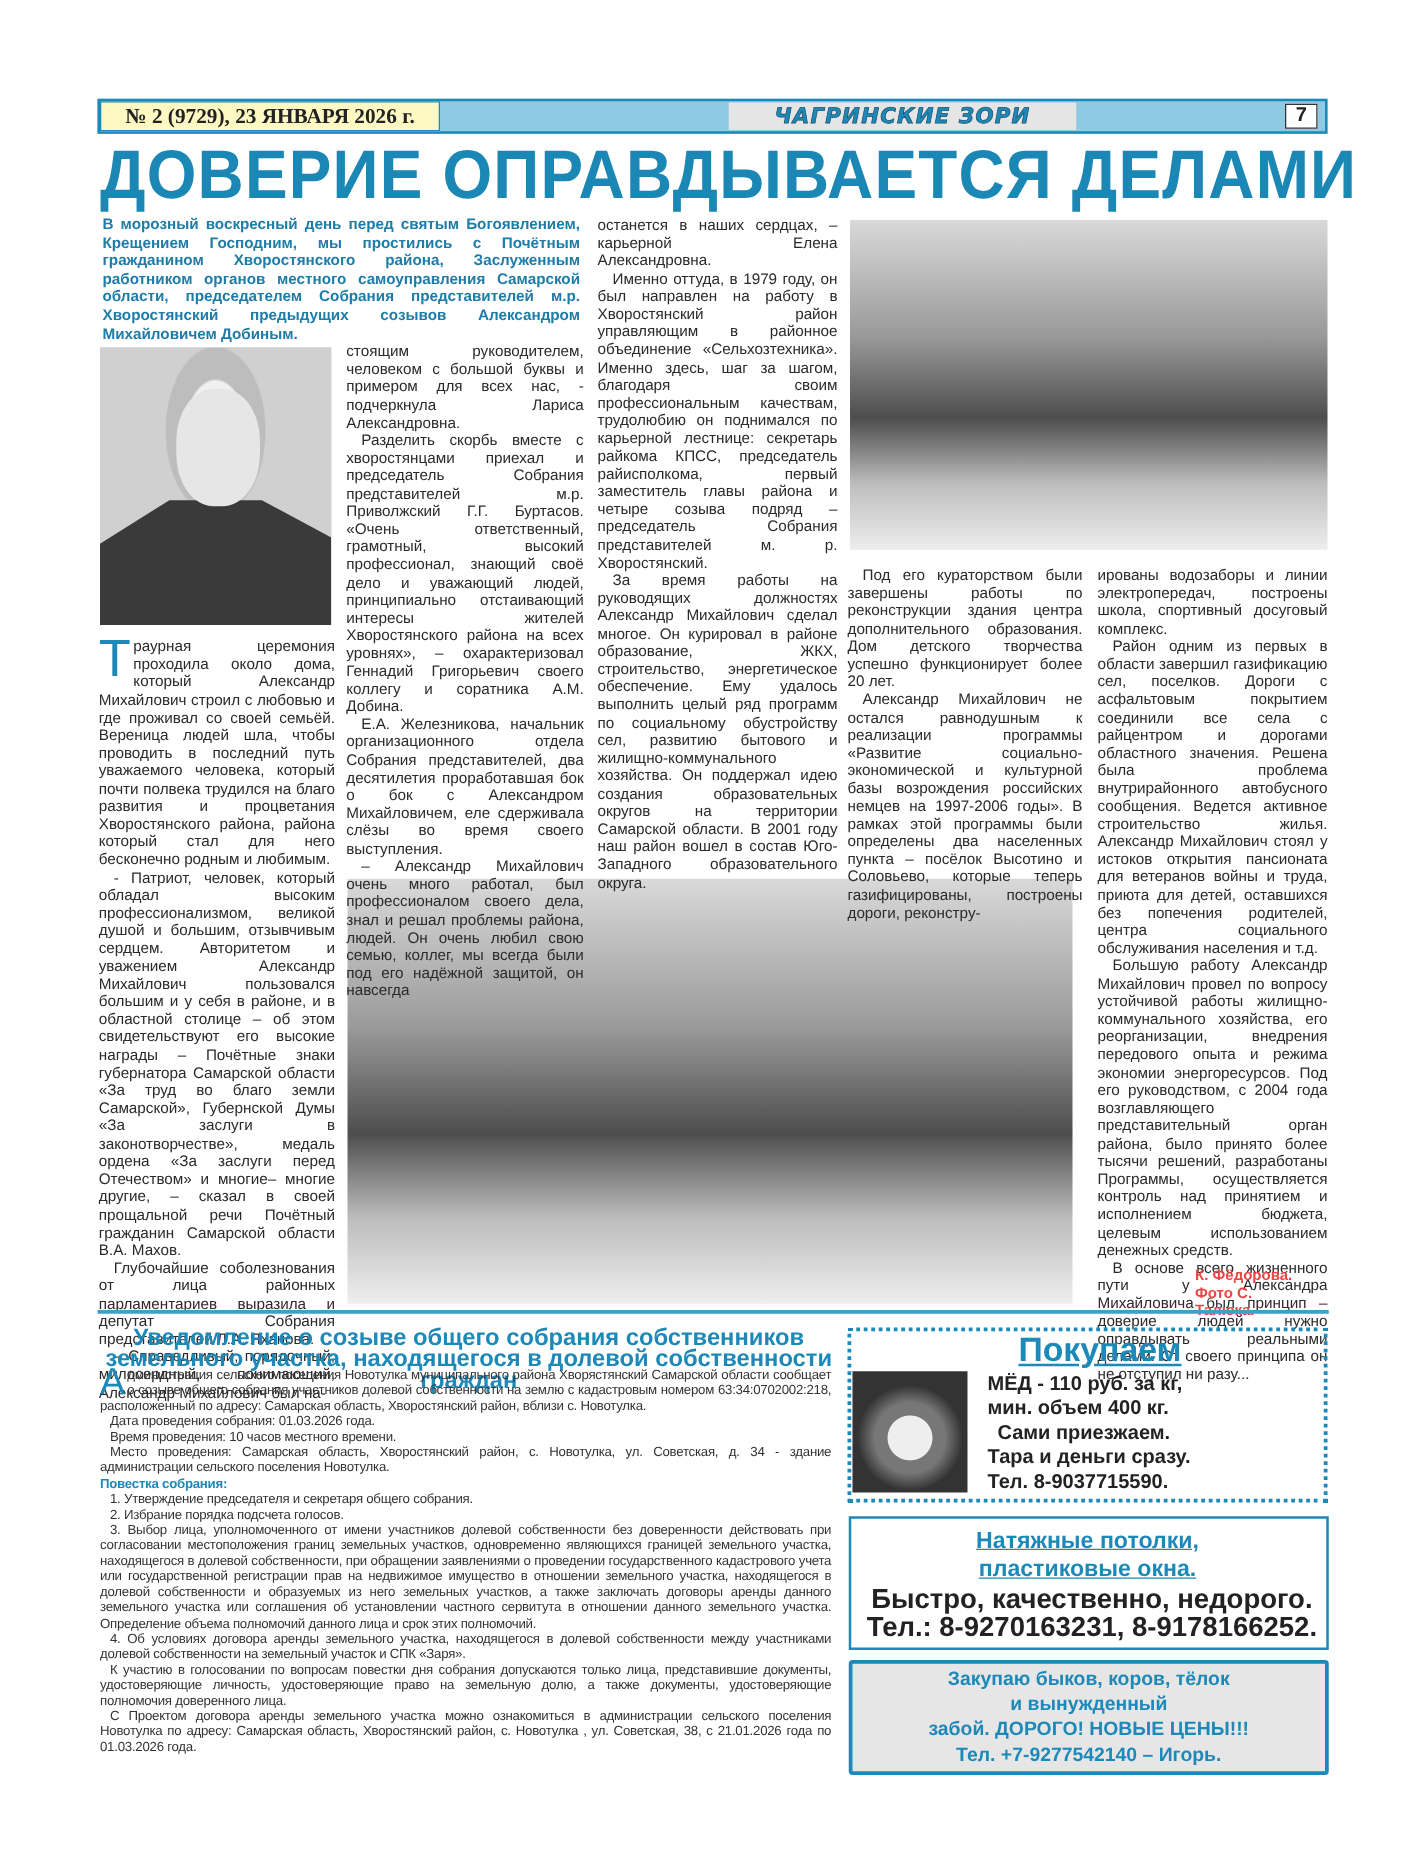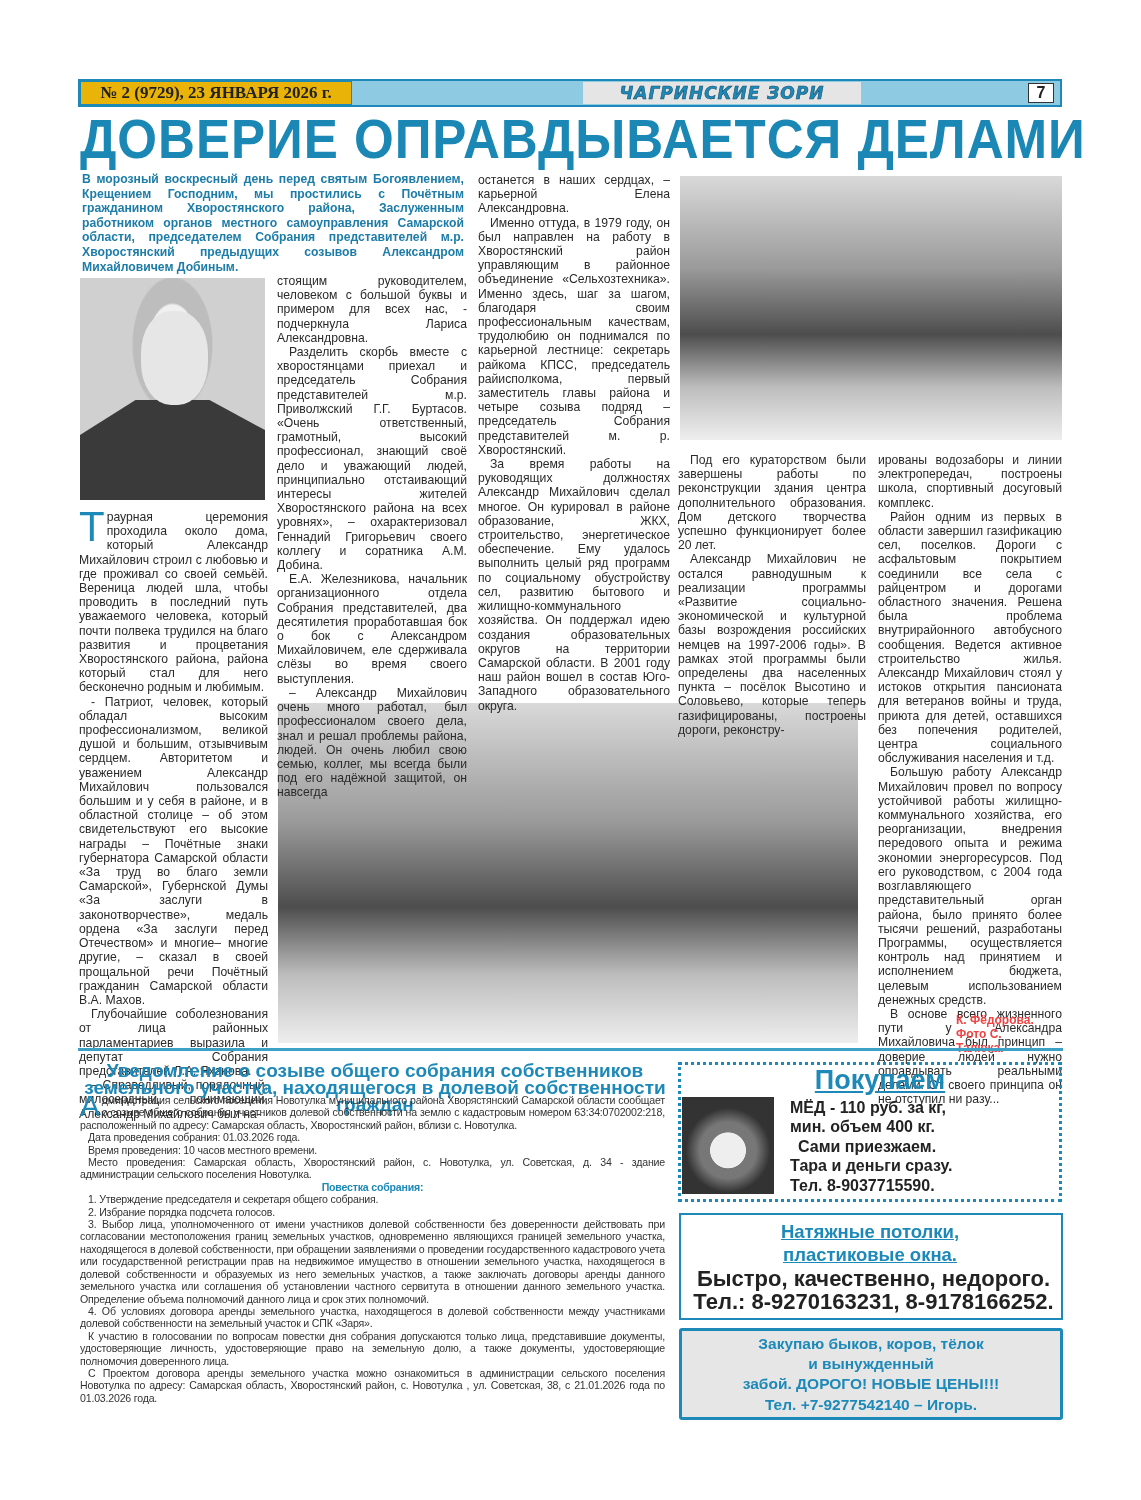--- a/index.html
+++ b/index.html
@@ -1,20 +1,20 @@
 <!DOCTYPE html>
 <html><head>
 <meta charset="utf-8">
 <style>
   html,body{margin:0;padding:0;background:#fff;}
   body{width:1141px;height:1500px;position:relative;overflow:hidden;font-family:"Liberation Sans",sans-serif;color:#222;}
   .abs{position:absolute;}
   
   .hdr{left:78px;top:79px;width:984px;height:28px;background:#8ecbe3;border:2px solid #1d89b8;box-sizing:border-box;}
-  .hdr-issue{left:80px;top:81px;width:272px;height:24px;background:#eab308;border:1px solid #1d89b8;box-sizing:border-box;font-family:"Liberation Serif",serif;font-weight:bold;font-size:17px;line-height:22px;text-align:center;color:#222;}
+  .hdr-issue{left:80px;top:81px;width:272px;height:24px;background:#fef9c3;border:1px solid #1d89b8;box-sizing:border-box;font-family:"Liberation Serif",serif;font-weight:bold;font-size:17px;line-height:22px;text-align:center;color:#222;}
   .hdr-logo{left:583px;top:82px;width:278px;height:22px;background:#e5e5e5;color:#1d89b8;font-family:"DejaVu Sans",sans-serif;font-weight:bold;font-size:17px;line-height:22px;text-align:center;letter-spacing:1px;-webkit-text-stroke:0.6px #1a4f6a;font-style:italic;}
   .hdr-page{left:1028px;top:83px;width:26px;height:20px;background:#fff;border:1px solid #333;box-sizing:border-box;font-weight:bold;font-size:16px;line-height:18px;text-align:center;}
   .headline{left:80px;top:108px;width:980px;font-family:"Liberation Sans",sans-serif;font-weight:bold;font-size:55px;line-height:62px;color:#1a87b5;letter-spacing:1px;white-space:nowrap;transform:scaleX(0.93);transform-origin:left;}
   .lead{left:82px;top:172px;width:382px;font-weight:bold;font-size:12.2px;line-height:14.6px;color:#1d7ca8;text-align:justify;}
   .col{font-size:12.2px;line-height:14.2px;color:#2a2a2a;text-align:justify;}
   .col p{margin:0;text-indent:12px;}
   .c1{left:79px;top:510px;width:189px;}
   .c2{left:277px;top:274px;width:190px;}
   .c3{left:478px;top:173px;width:192px;}
   .c4{left:678px;top:453px;width:188px;}
@@ -27,21 +27,21 @@
   .ph-top{left:680px;top:176px;width:382px;height:264px;}
   .ph-crowd{left:278px;top:703px;width:580px;height:340px;}
   .ph-honey{left:682px;top:1097px;width:92px;height:97px;background:radial-gradient(circle at 50% 55%,#eee 0 25%,#777 26% 40%,#333 60%);}
   .sign{left:956px;top:1013px;width:80px;text-align:left;font-weight:bold;font-size:12px;line-height:14px;color:#ef4444;}
   .rule{left:78px;top:1048px;width:985px;height:3px;background:#3da1c7;}
   
   .notice-title{left:80px;top:1062px;width:590px;text-align:center;font-weight:bold;font-size:19px;line-height:17px;color:#1d89b8;}
   .notice{left:80px;top:1094px;width:585px;font-size:10.6px;line-height:12.4px;color:#333;text-align:justify;letter-spacing:-0.2px;}
   .notice p{margin:0;text-indent:8px;}
   .notice .nodc{float:left;font-size:30px;line-height:24px;color:#1d89b8;margin-right:2px;}
-  .notice .agenda-title{text-align:center;color:#1d89b8;font-weight:bold;text-indent:0;}
+  .notice .agenda-title{color:#1d89b8;font-weight:bold;text-indent:0;}
   
   .ad1{left:678px;top:1062px;width:384px;height:140px;border:3px dotted #1d89b8;box-sizing:border-box;}
   .ad1-title{left:790px;top:1064px;width:180px;text-align:center;font-weight:bold;font-size:27px;line-height:32px;color:#1d89b8;text-decoration:underline;}
   .ad1-body{left:790px;top:1098px;width:270px;font-weight:bold;font-size:16px;line-height:19.4px;color:#222;}
   .ad2{left:679px;top:1213px;width:384px;height:107px;border:2px solid #1d89b8;box-sizing:border-box;}
   .ad2-title{left:680px;top:1220px;width:380px;text-align:center;font-weight:bold;font-size:18.5px;line-height:23px;color:#1d89b8;text-decoration:underline;}
   .ad2-body{left:686px;top:1267px;width:375px;text-align:center;font-weight:bold;font-size:22px;line-height:23px;color:#222;}
   .ad3{left:679px;top:1328px;width:384px;height:92px;border:3px solid #1d89b8;border-radius:3px;background:#e6e6e6;box-sizing:border-box;}
   .ad3-body{left:682px;top:1334px;width:378px;text-align:center;font-weight:bold;font-size:15.5px;line-height:20.2px;color:#1d89b8;}
 </style>

